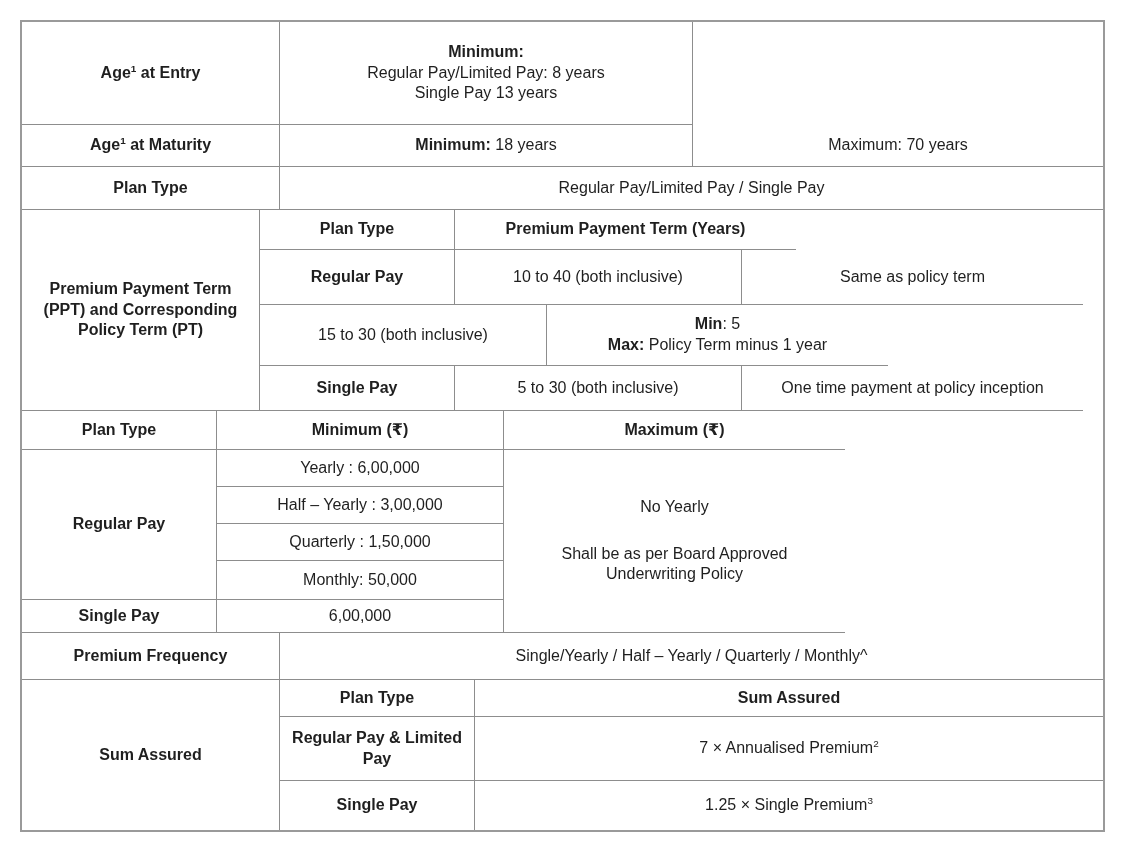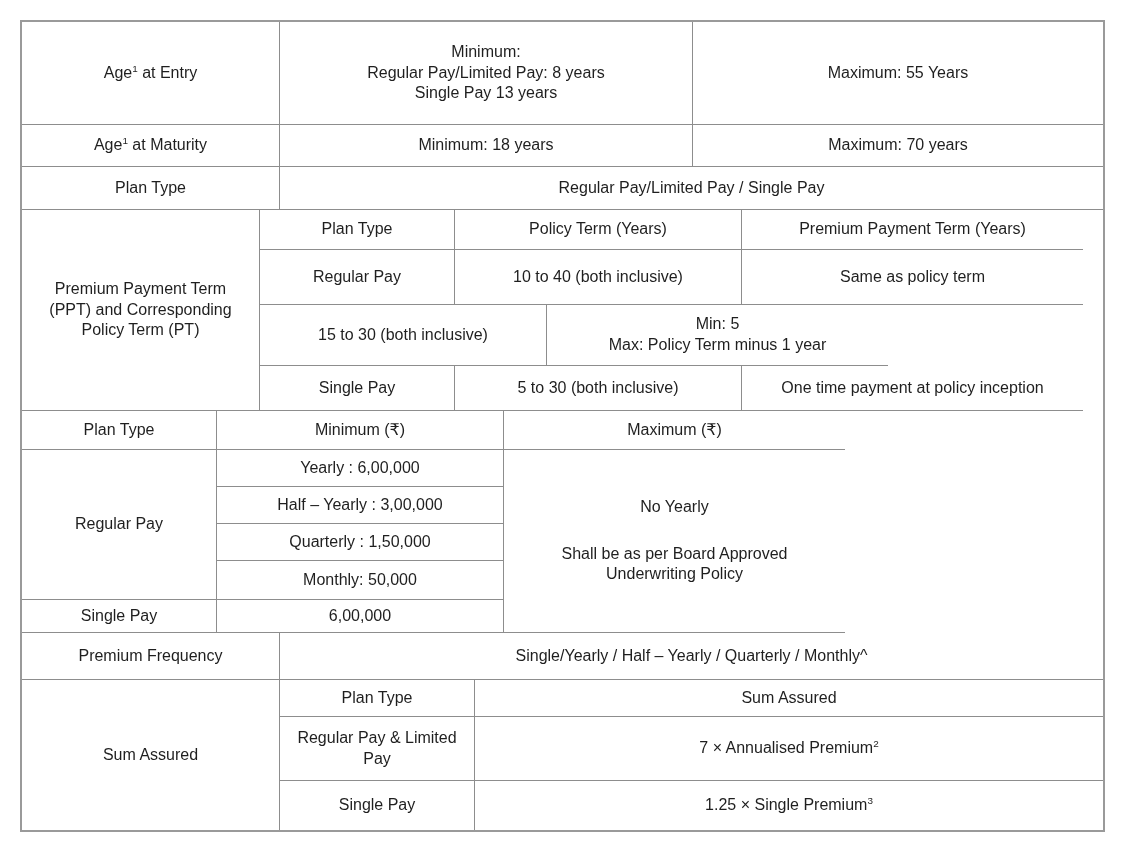--- a/index.html
+++ b/index.html
@@ -17,43 +17,40 @@
     border-right:1px solid #8d8d8d;
     border-bottom:1px solid #8d8d8d;
     display:flex; flex-direction:column;
     align-items:center; justify-content:center;
     text-align:center;
     padding:2px 12px;
     overflow:hidden;
   }
   .vcol{ display:flex; flex-direction:column; }
   .hrow{ display:flex; }
-  .b{ font-weight:normal; }
+  .b{ font-weight:bold; }
   .nr{ border-right:none; }
   .nb{ border-bottom:none; }
   sup{ font-size:62%; line-height:0; vertical-align:super; }
   .gap-lg{ margin-top:26px; }
 </style>
 </head>
 <body>
 
 <div class="tbl">
 
   <div class="band" style="height:103px">
     <div class="cell b" style="width:258px">
       <div><span>Age</span><sup>1</sup><span> at Entry</span></div>
     </div>
     <div class="cell" style="width:413px">
       <div class="b">Minimum:</div>
       <div>Regular Pay/Limited Pay: 8 years</div>
       <div>Single Pay 13 years</div>
     </div>
-    <div class="cell nr" style="width:410px">
-      <div><span class="b">Maximum:</span><span> 55 Years</span></div>
-    </div>
   </div>
 
   <div class="band" style="height:42px">
     <div class="cell b" style="width:258px">
       <div><span>Age</span><sup>1</sup><span> at Maturity</span></div>
     </div>
     <div class="cell" style="width:413px">
       <div><span class="b">Minimum:</span><span> 18 years</span></div>
     </div>
     <div class="cell nr" style="width:410px">
@@ -71,23 +68,20 @@
   </div>
 
   <div class="band" style="height:201px">
     <div class="cell b" style="width:238px">
       <div>Premium Payment Term (PPT) and Corresponding Policy Term (PT)</div>
     </div>
     <div class="vcol" style="width:823px">
       <div class="hrow" style="height:40px">
         <div class="cell b" style="width:195px">
             <div>Plan Type</div>
-          </div>
-        <div class="cell b" style="width:287px">
-            <div>Policy Term (Years)</div>
           </div>
         <div class="cell b nr" style="width:341px">
             <div>Premium Payment Term (Years)</div>
           </div>
       </div>
       <div class="hrow" style="height:55px">
         <div class="cell b" style="width:195px">
             <div>Regular Pay</div>
           </div>
         <div class="cell" style="width:287px">

